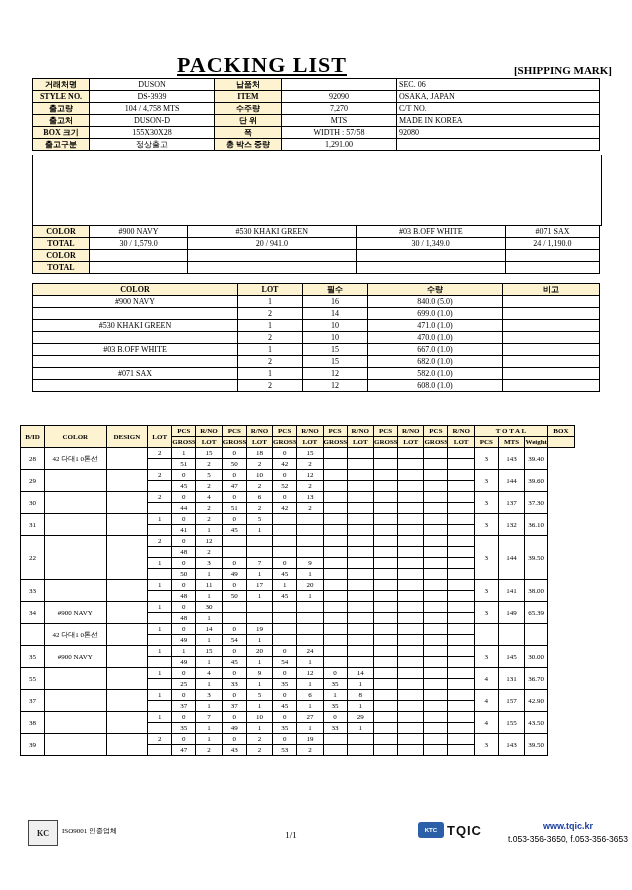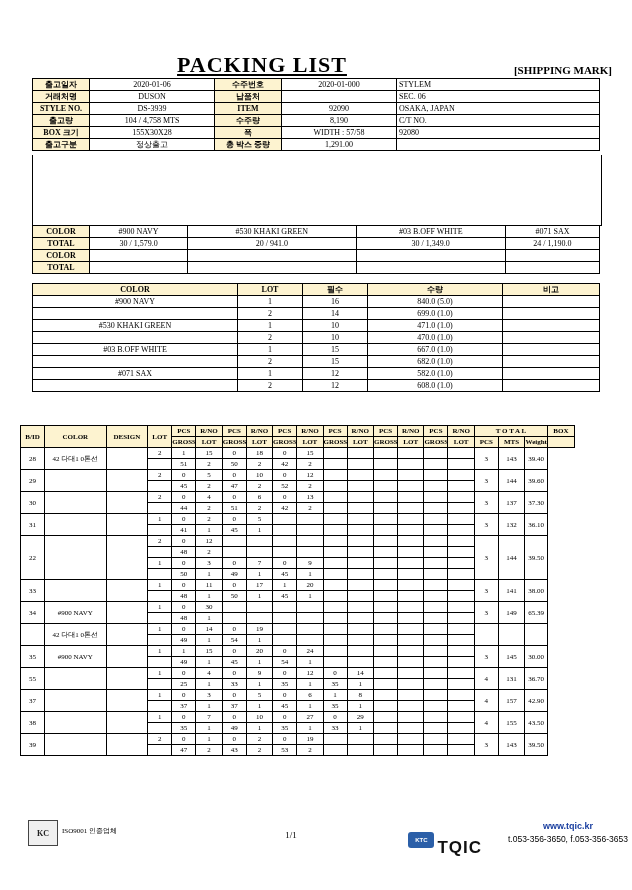--- a/index.html
+++ b/index.html
@@ -104,69 +104,68 @@
   .tqic-logo{
     position:absolute;right:150px;top:4px;
     display:flex;align-items:center;gap:3px;
   }
   .tqic-badge{
     width:26px;height:16px;border-radius:3px;background:#2b5fa8;color:#fff;
     font-size:6px;display:flex;align-items:center;justify-content:center;font-weight:bold;
     font-family:"Liberation Sans",sans-serif;
   }
   .tqic-name{
-    font-family:"Liberation Sans",sans-serif;font-size:17px;font-weight:bold;color:#111;
+    font-family:"Liberation Sans",sans-serif;font-size:13px;font-weight:bold;color:#111;
     letter-spacing:1px;
-    margin-top:16px;
   }
   .tqic-contact{
     position:absolute;right:4px;top:2px;text-align:center;
     font-family:"Liberation Sans",sans-serif;font-size:8.5px;line-height:13px;
   }
   .tqic-url{color:#1a3fa0;font-weight:bold;font-size:9px;}
 </style>
 </head>
 <body>
 
 <div class="page">
 
   <div class="title-row">
     <span class="title">PACKING LIST</span>
   </div>
   <div class="shipping-mark">[SHIPPING MARK]</div>
 
   <table class="hdr-table">
     <tbody id="hdr-body">
-        <tr>
-          <td class="lbl" style="width:52px">출고일자</td>
-          <td class="val" style="width:120px">2020-01-06</td>
-          <td class="lbl" style="width:62px">수주번호</td>
-          <td class="val" style="width:110px">2020-01-000</td>
-          <td class="val-l">STYLEM</td>
-        </tr>
         <tr>
           <td class="lbl" style="width:52px">거래처명</td>
           <td class="val" style="width:120px">DUSON</td>
           <td class="lbl" style="width:62px">납품처</td>
           <td class="val" style="width:110px"></td>
           <td class="val-l">SEC. 06</td>
         </tr>
         <tr>
           <td class="lbl" style="width:52px">STYLE NO.</td>
           <td class="val" style="width:120px">DS-3939</td>
           <td class="lbl" style="width:62px">ITEM</td>
           <td class="val" style="width:110px">92090</td>
           <td class="val-l">OSAKA, JAPAN</td>
         </tr>
         <tr>
           <td class="lbl" style="width:52px">출고량</td>
           <td class="val" style="width:120px">104 / 4,758 MTS</td>
           <td class="lbl" style="width:62px">수주량</td>
-          <td class="val" style="width:110px">8,190</td>
+          <td class="val" style="width:110px">7,270</td>
           <td class="val-l">C/T NO.</td>
+        </tr>
+        <tr>
+          <td class="lbl" style="width:52px">출고처</td>
+          <td class="val" style="width:120px">DUSON-D</td>
+          <td class="lbl" style="width:62px">단 위</td>
+          <td class="val" style="width:110px">MTS</td>
+          <td class="val-l">MADE IN KOREA</td>
         </tr>
         <tr>
           <td class="lbl" style="width:52px">BOX 크기</td>
           <td class="val" style="width:120px">155X30X28</td>
           <td class="lbl" style="width:62px">폭</td>
           <td class="val" style="width:110px">WIDTH : 57/58</td>
           <td class="val-l">92080</td>
         </tr>
         <tr>
           <td class="lbl" style="width:52px">출고구분</td>

